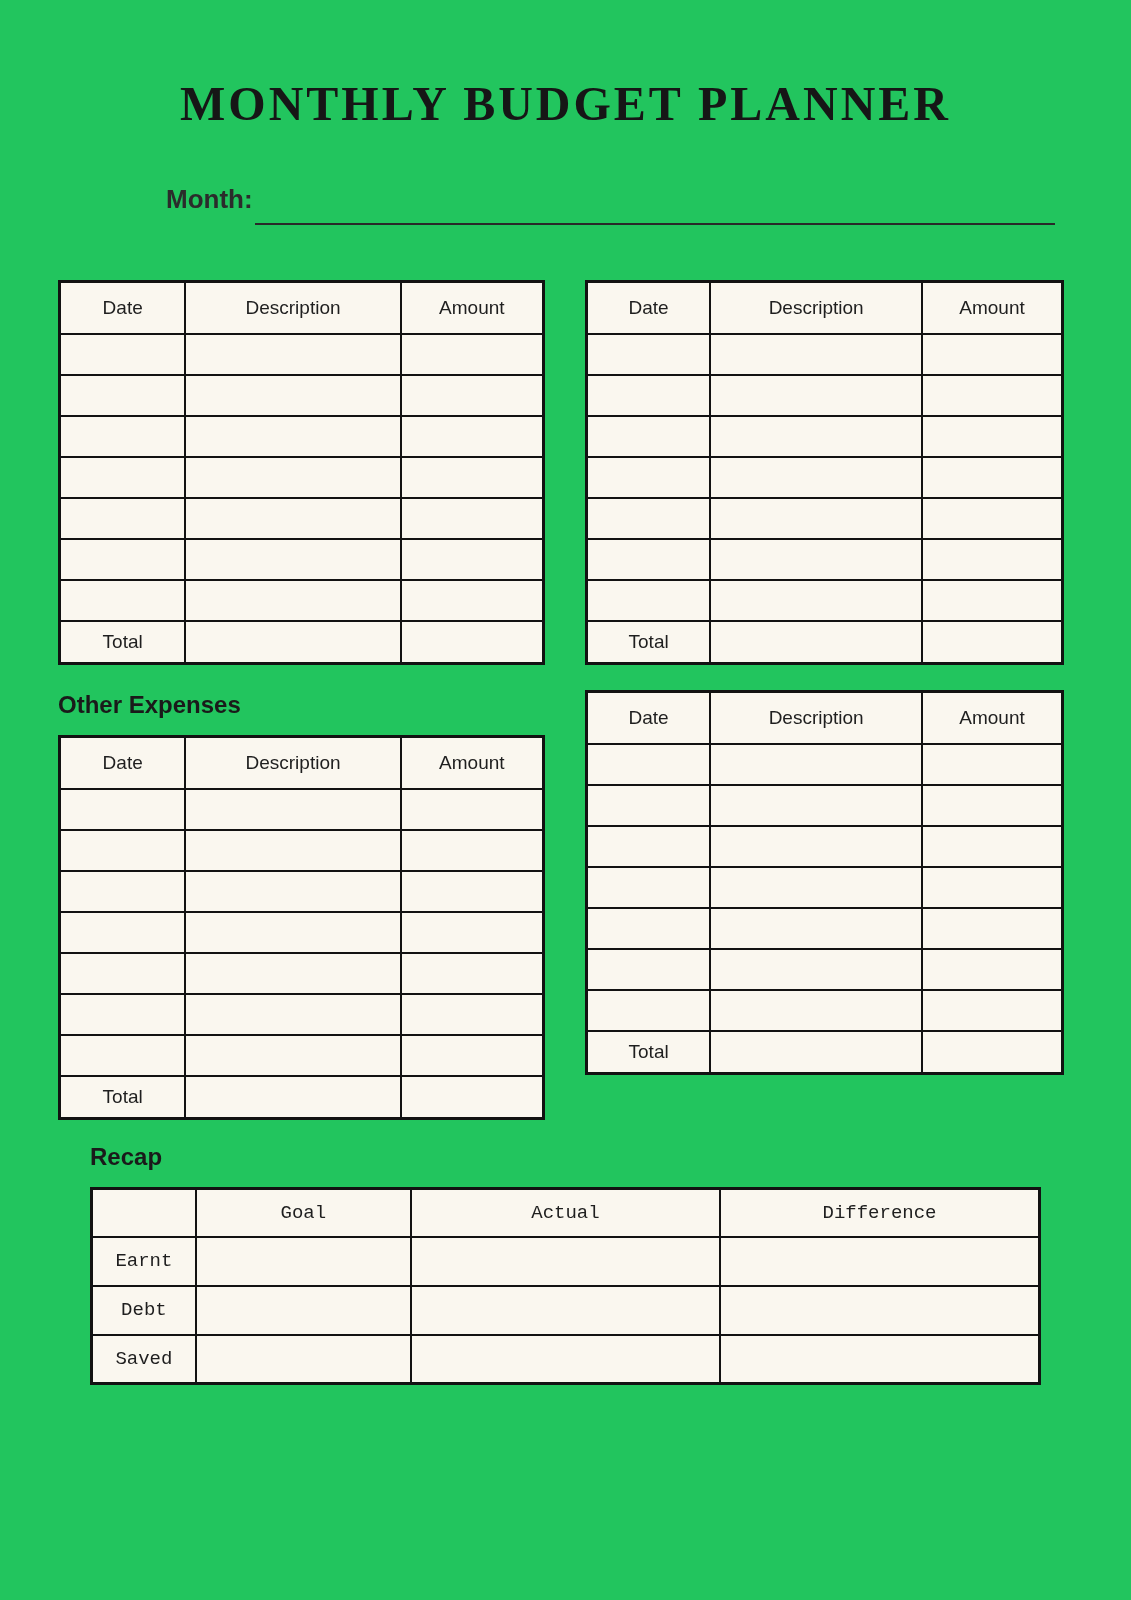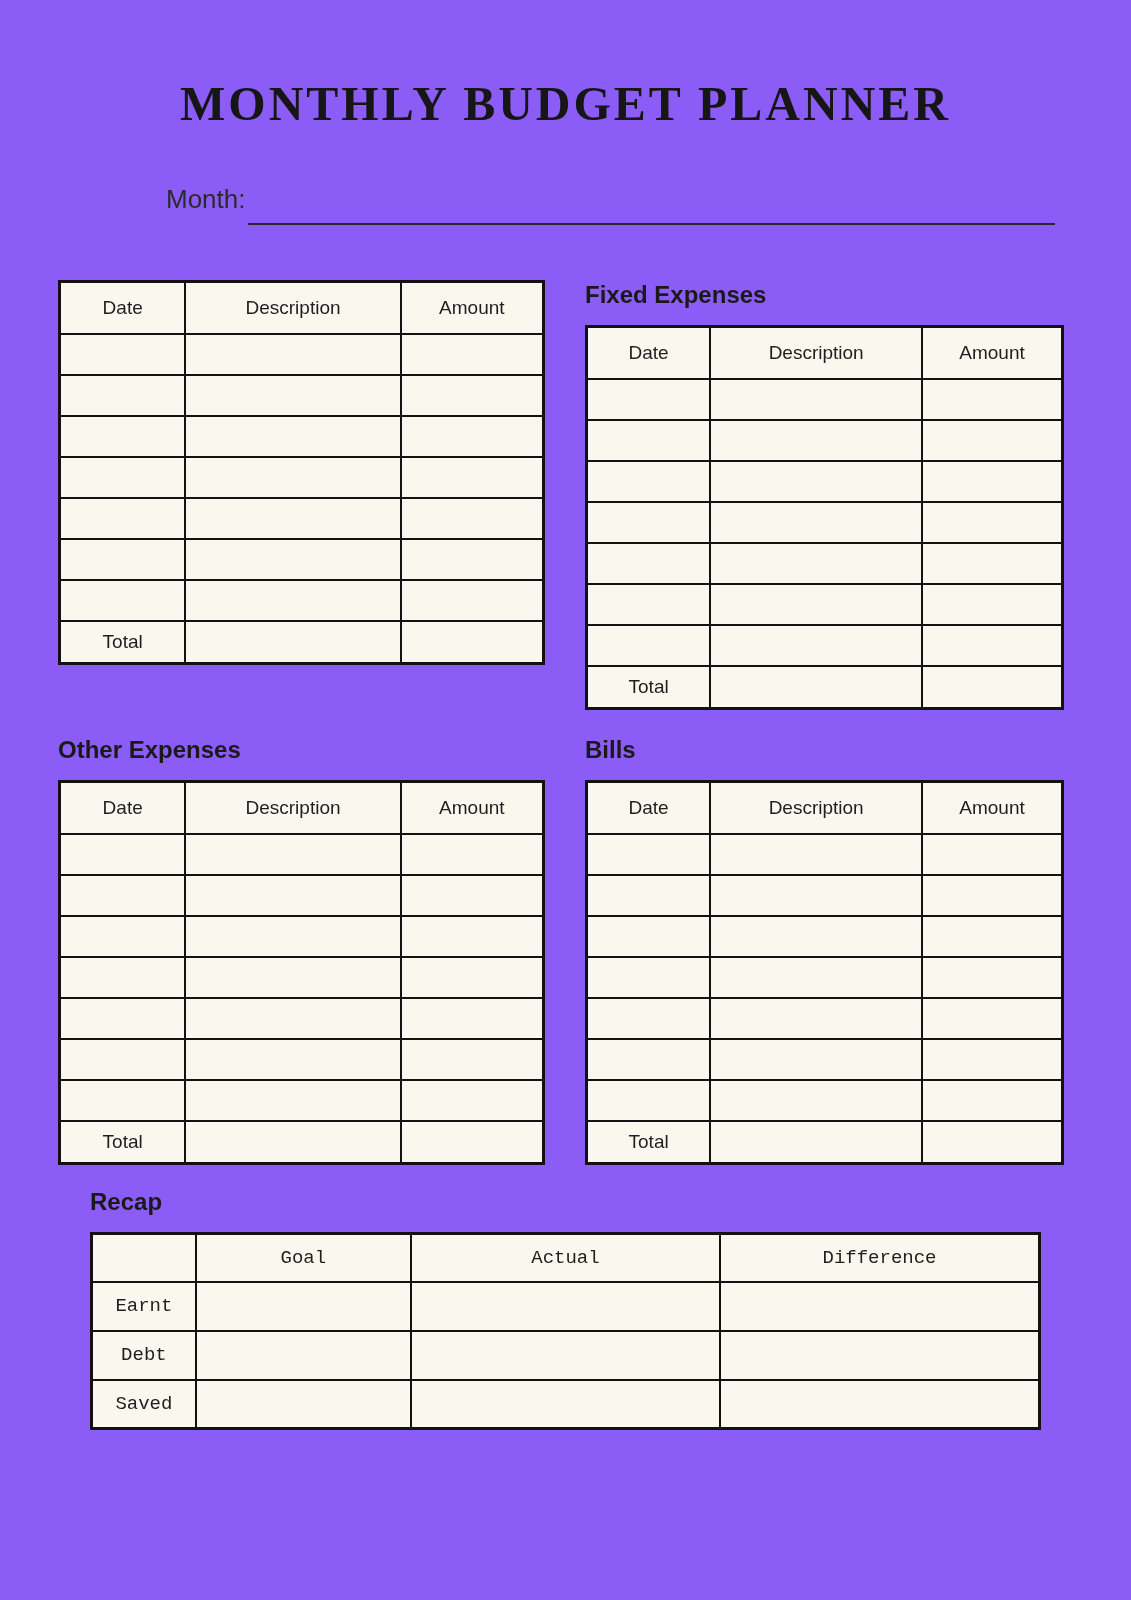--- a/index.html
+++ b/index.html
@@ -4,21 +4,21 @@
 <style>
   * { box-sizing: border-box; }
   html, body { margin: 0; padding: 0; }
   body { background: #e8e6df; }
 
   .page {
     position: relative;
     width: 1131px;
     height: 1600px;
     margin: 0 auto;
-    background: #8b5cf6;
+    background: #22c55e;
     color: #1B1B1B;
     font-family: "Liberation Sans", "DejaVu Sans", sans-serif;
     overflow: hidden;
   }
 
   
   .title {
     padding-top: 76px;
     text-align: center;
     font-family: "Liberation Serif", "DejaVu Serif", serif;
@@ -31,21 +31,21 @@
 
   
   .form-row {
     display: flex;
     align-items: flex-end;
     padding: 0 58px;
     margin-top: 50px;
   }
   .field { display: flex; align-items: flex-end; }
   .field-goal { width: 482px; }
-  .field-month { flex: 1; margin-left: 108px; }
+  .field-month { flex: 1; margin-left: 108px; font-weight: bold; }
   .field-label {
     font-size: 26px;
     line-height: 34px;
     color: #2B2B2B;
     white-space: nowrap;
   }
   .fill-line {
     flex: 1;
     border-bottom: 2px solid #292929;
     height: 34px;
@@ -183,21 +183,20 @@
           <tr class="total-row">
             <td>Total</td>
             <td></td>
             <td></td>
           </tr>
         </tbody>
       </table>
     </div>
 
     <div class="section">
-      <h2 class="section-heading">Fixed Expenses</h2>
       <table class="ledger">
         <colgroup>
             <col style="width:26%">
             <col style="width:44.5%">
             <col style="width:29.5%">
           </colgroup>
         <thead>
           <tr>
             <th>Date</th>
             <th>Description</th>
@@ -307,21 +306,20 @@
           <tr class="total-row">
             <td>Total</td>
             <td></td>
             <td></td>
           </tr>
         </tbody>
       </table>
     </div>
 
     <div class="section">
-      <h2 class="section-heading">Bills</h2>
       <table class="ledger">
         <colgroup>
             <col style="width:26%">
             <col style="width:44.5%">
             <col style="width:29.5%">
           </colgroup>
         <thead>
           <tr>
             <th>Date</th>
             <th>Description</th>

